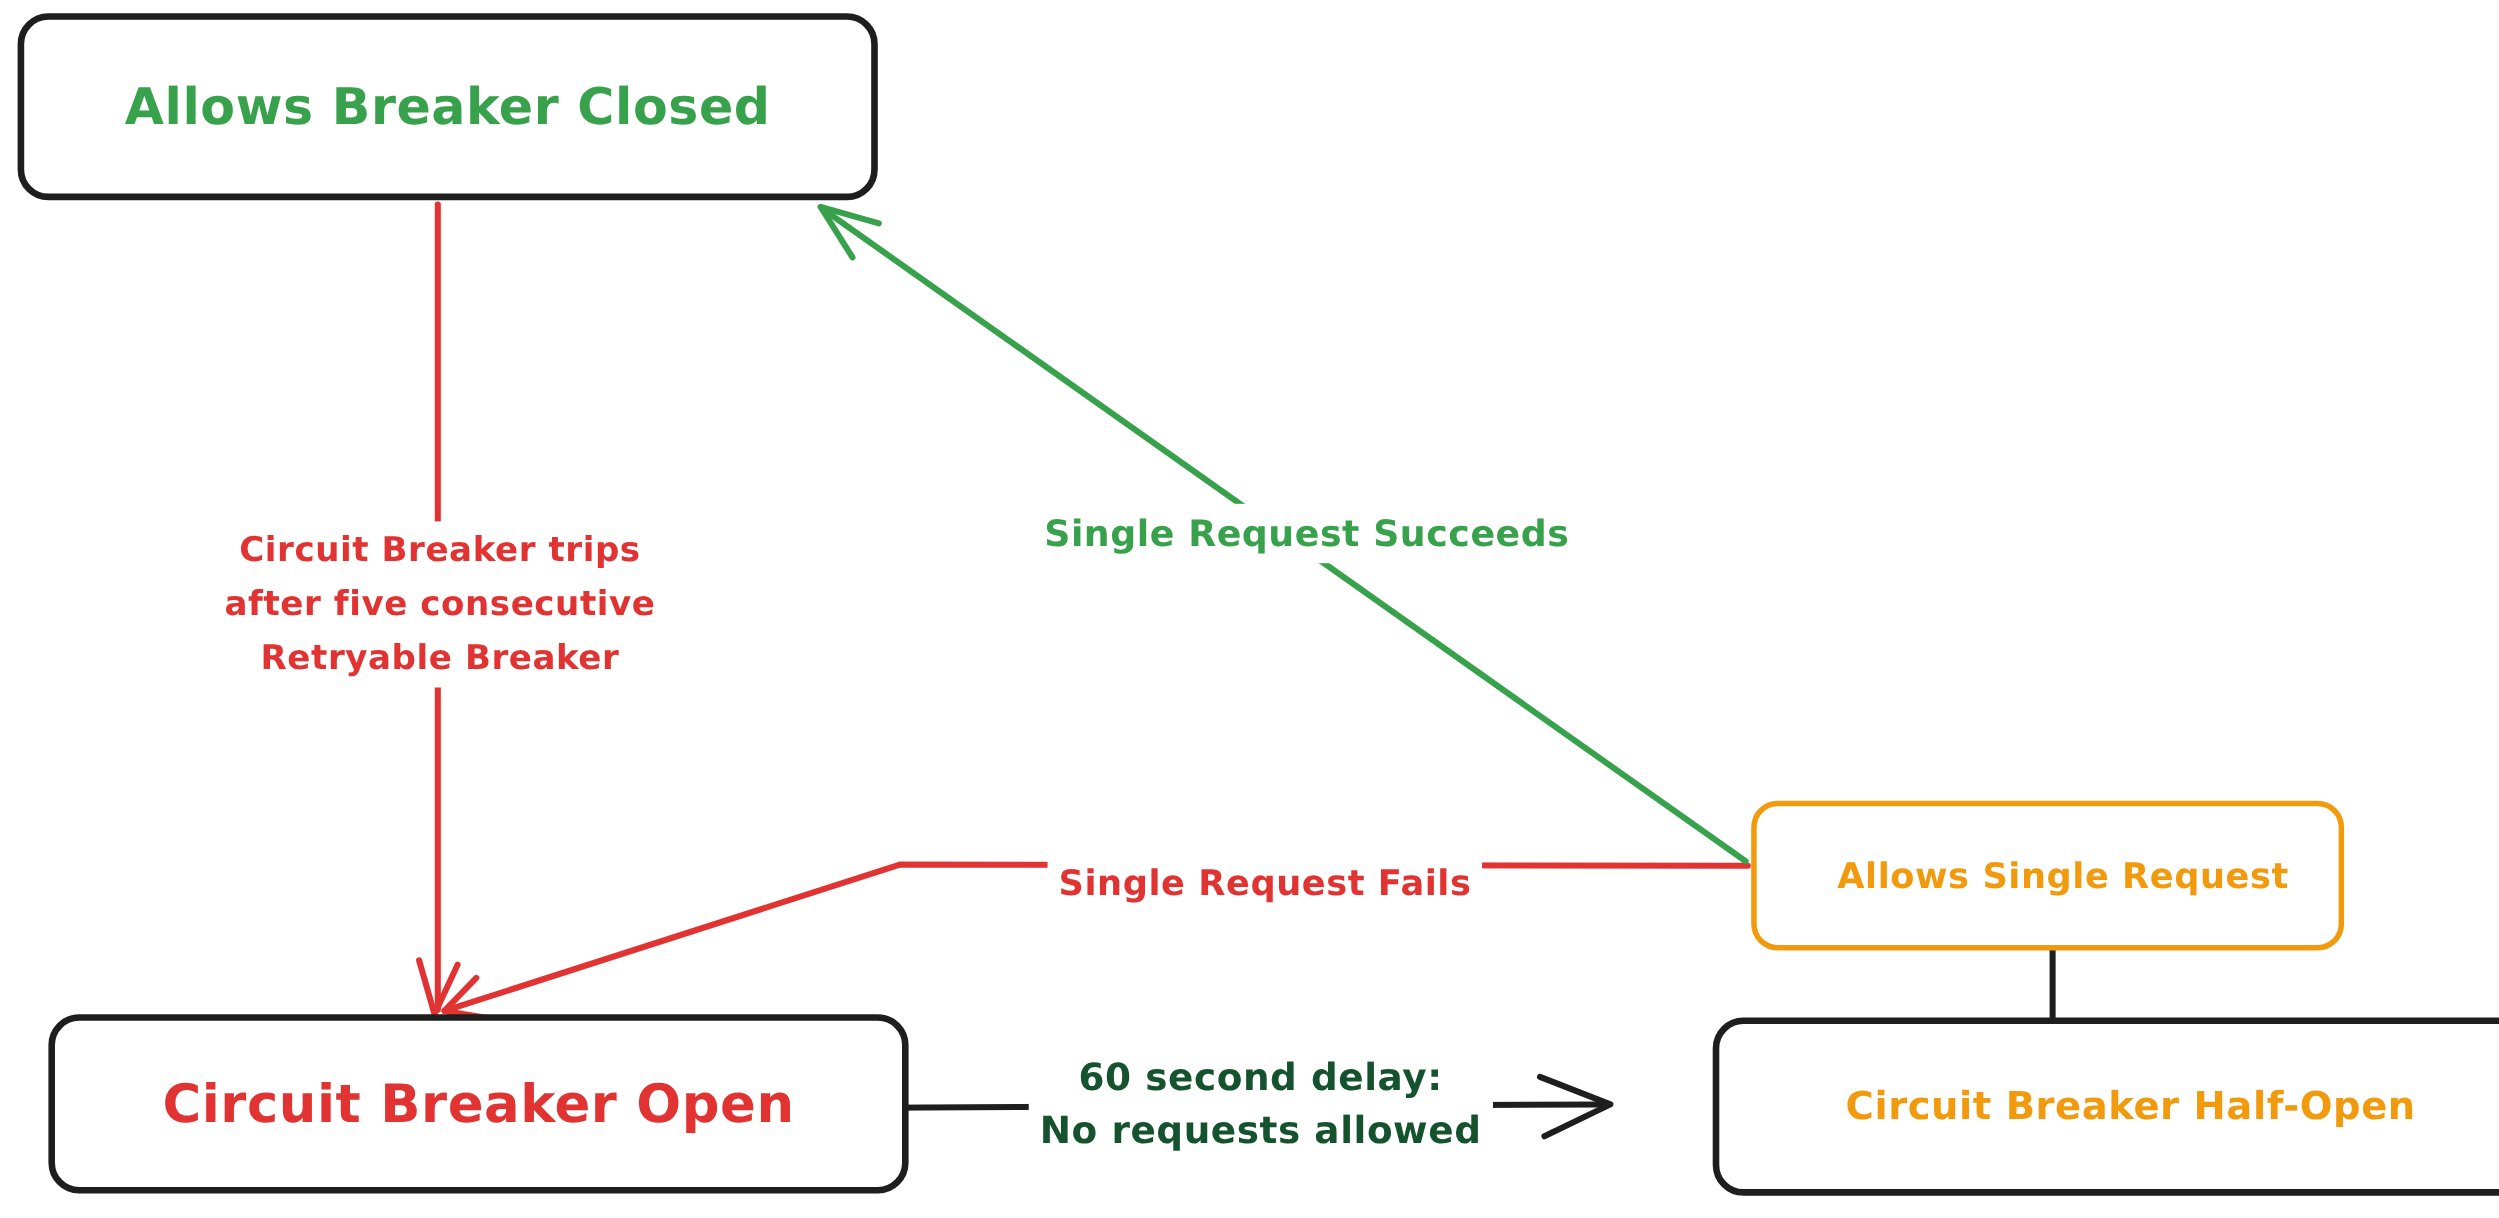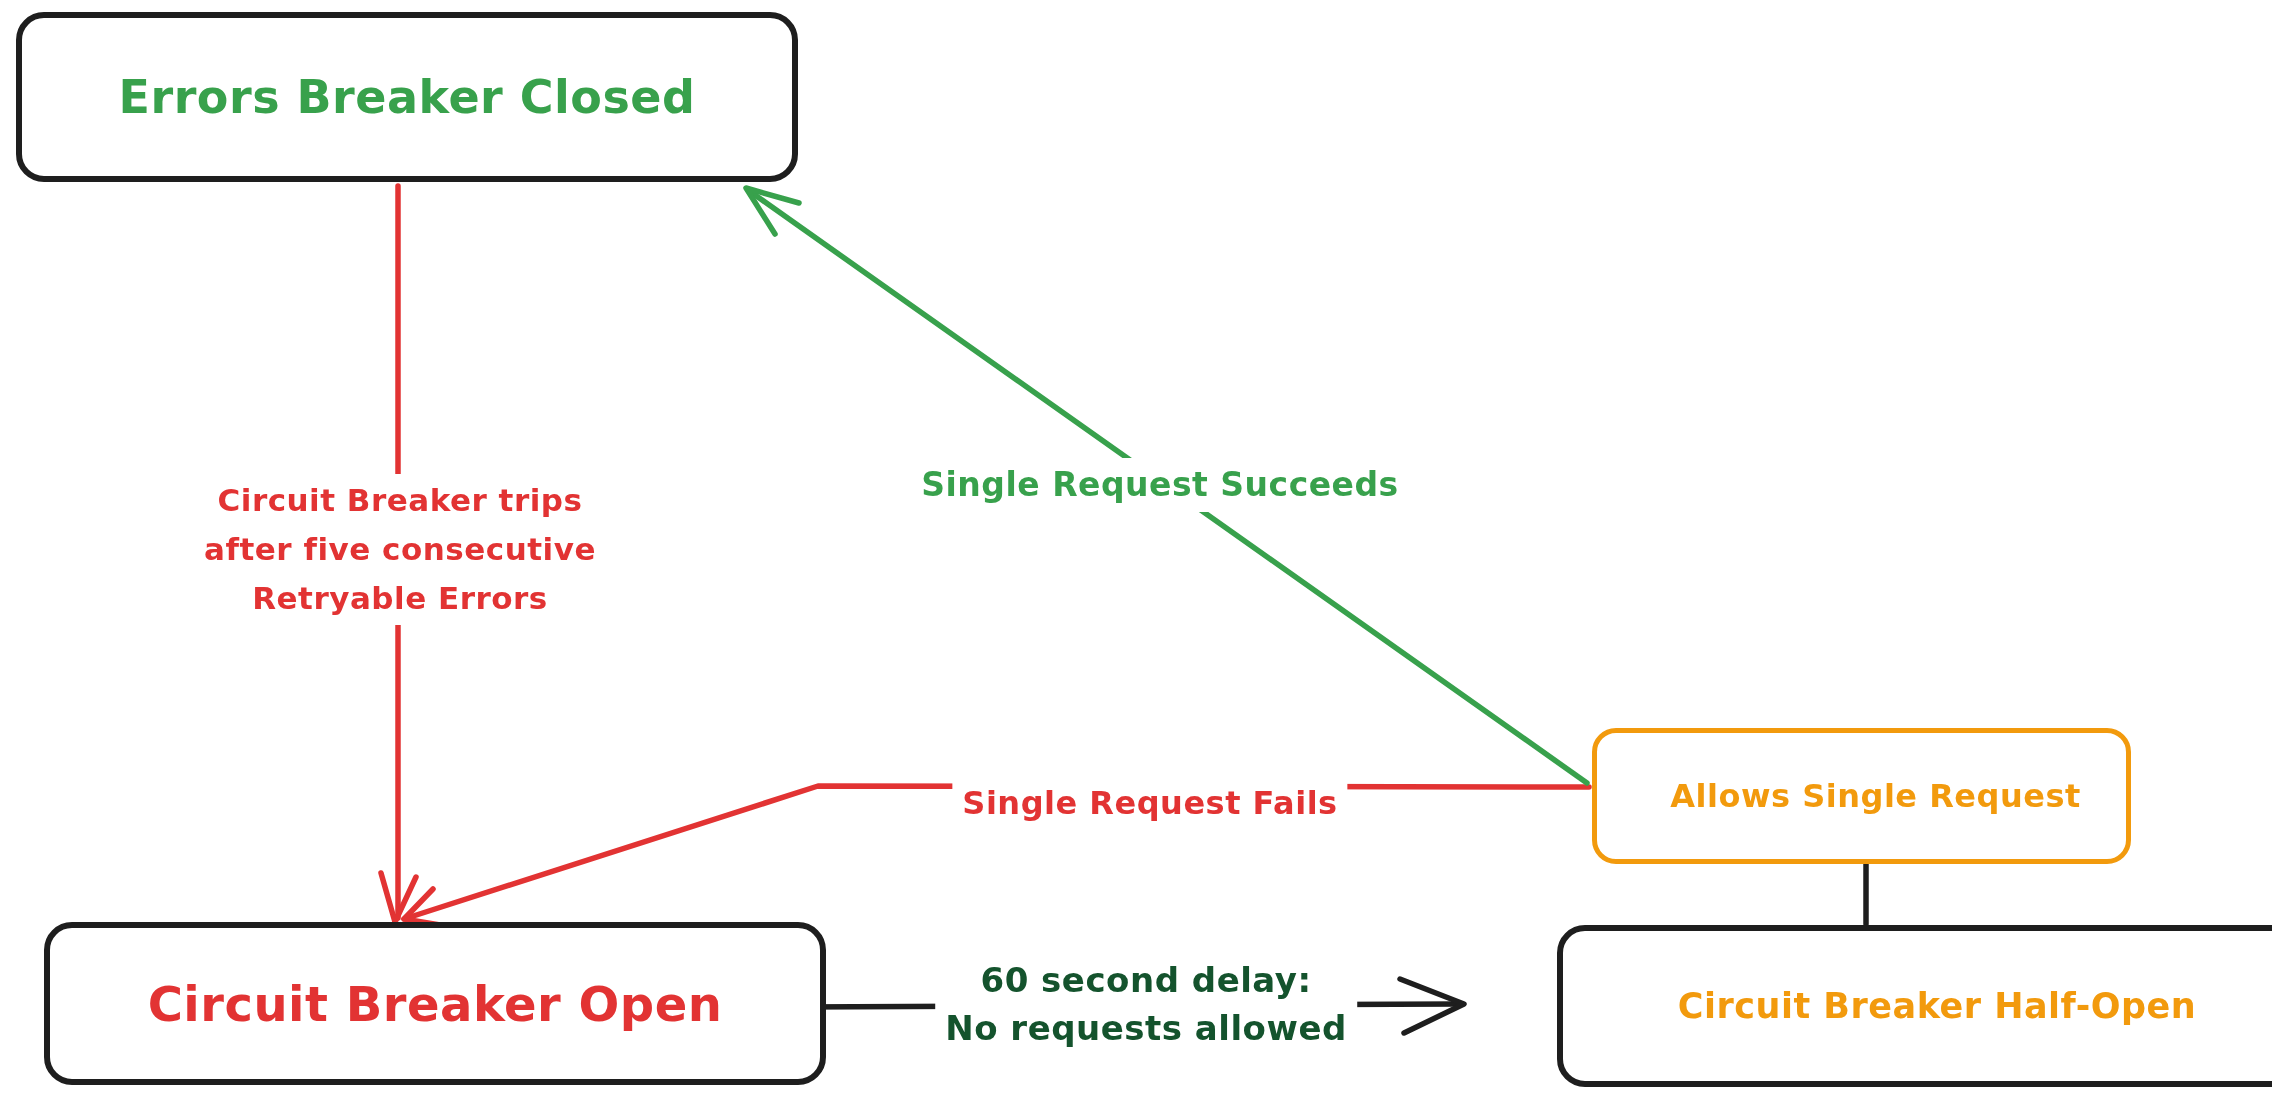--- a/index.html
+++ b/index.html
@@ -51,21 +51,21 @@
     position: absolute;
     background: #ffffff;
     padding: 2px 10px;
     text-align: center;
     font-weight: bold;
     letter-spacing: 0.5px;
     white-space: nowrap;
     transform: translateX(-50%);
   }
   .label-trips    { left: 400px;  top: 474px; font-size: 31px; line-height: 49px; }
-  .label-succeeds { left: 1160px; top: 458px; font-size: 33px; line-height: 50px; }
+  .label-succeeds { left: 1188px; top: 458px; font-size: 33px; line-height: 50px; }
   .label-fails    { left: 1150px; top: 762px; font-size: 32px; line-height: 50px; }
   .label-delay    { left: 1146px; top: 954px; font-size: 34px; line-height: 48px; }
 </style>
 </head>
 <body>
 
 <div class="canvas">
 
   <svg class="edges" viewBox="0 0 2272 1107" aria-hidden="true">
 
@@ -88,34 +88,34 @@
       <path d="M800 1007 L1458 1004"></path>
       <path d="M1400 979 L1464 1004 L1404 1033"></path>
     </g>
 
     <path d="M1866 864 L1866 924" style="stroke: rgb(30, 30, 30);"></path>
   </svg>
 
   <div class="edge-label label-trips" style="color: rgb(226, 51, 51);">
     <div>Circuit Breaker trips</div>
     <div>after five consecutive</div>
-    <div>Retryable Errors</div>
+    <div>Retryable Breaker</div>
   </div>
 
   <div class="edge-label label-succeeds" style="color: rgb(56, 161, 76);">Single Request Succeeds</div>
 
   <div class="edge-label label-fails" style="color: rgb(226, 51, 51); margin-top: 14px;">Single Request Fails</div>
 
   <div class="edge-label label-delay" style="color: #14532d;">
     <div>60 second delay:</div>
     <div>No requests allowed</div>
   </div>
 
   <div class="node black-border node-closed" style="color: rgb(56, 161, 76); border-color: rgb(30, 30, 30);">
-    <span>Errors Breaker Closed</span>
+    <span>Allows Breaker Closed</span>
   </div>
 
   <div class="node black-border node-open" style="color: rgb(226, 51, 51); border-color: rgb(30, 30, 30);">
     <span>Circuit Breaker Open</span>
   </div>
 
   <div class="node black-border node-halfopen" style="color: rgb(242, 154, 13); border-color: rgb(30, 30, 30);">
     <span>Circuit Breaker Half-Open</span>
   </div>
 

